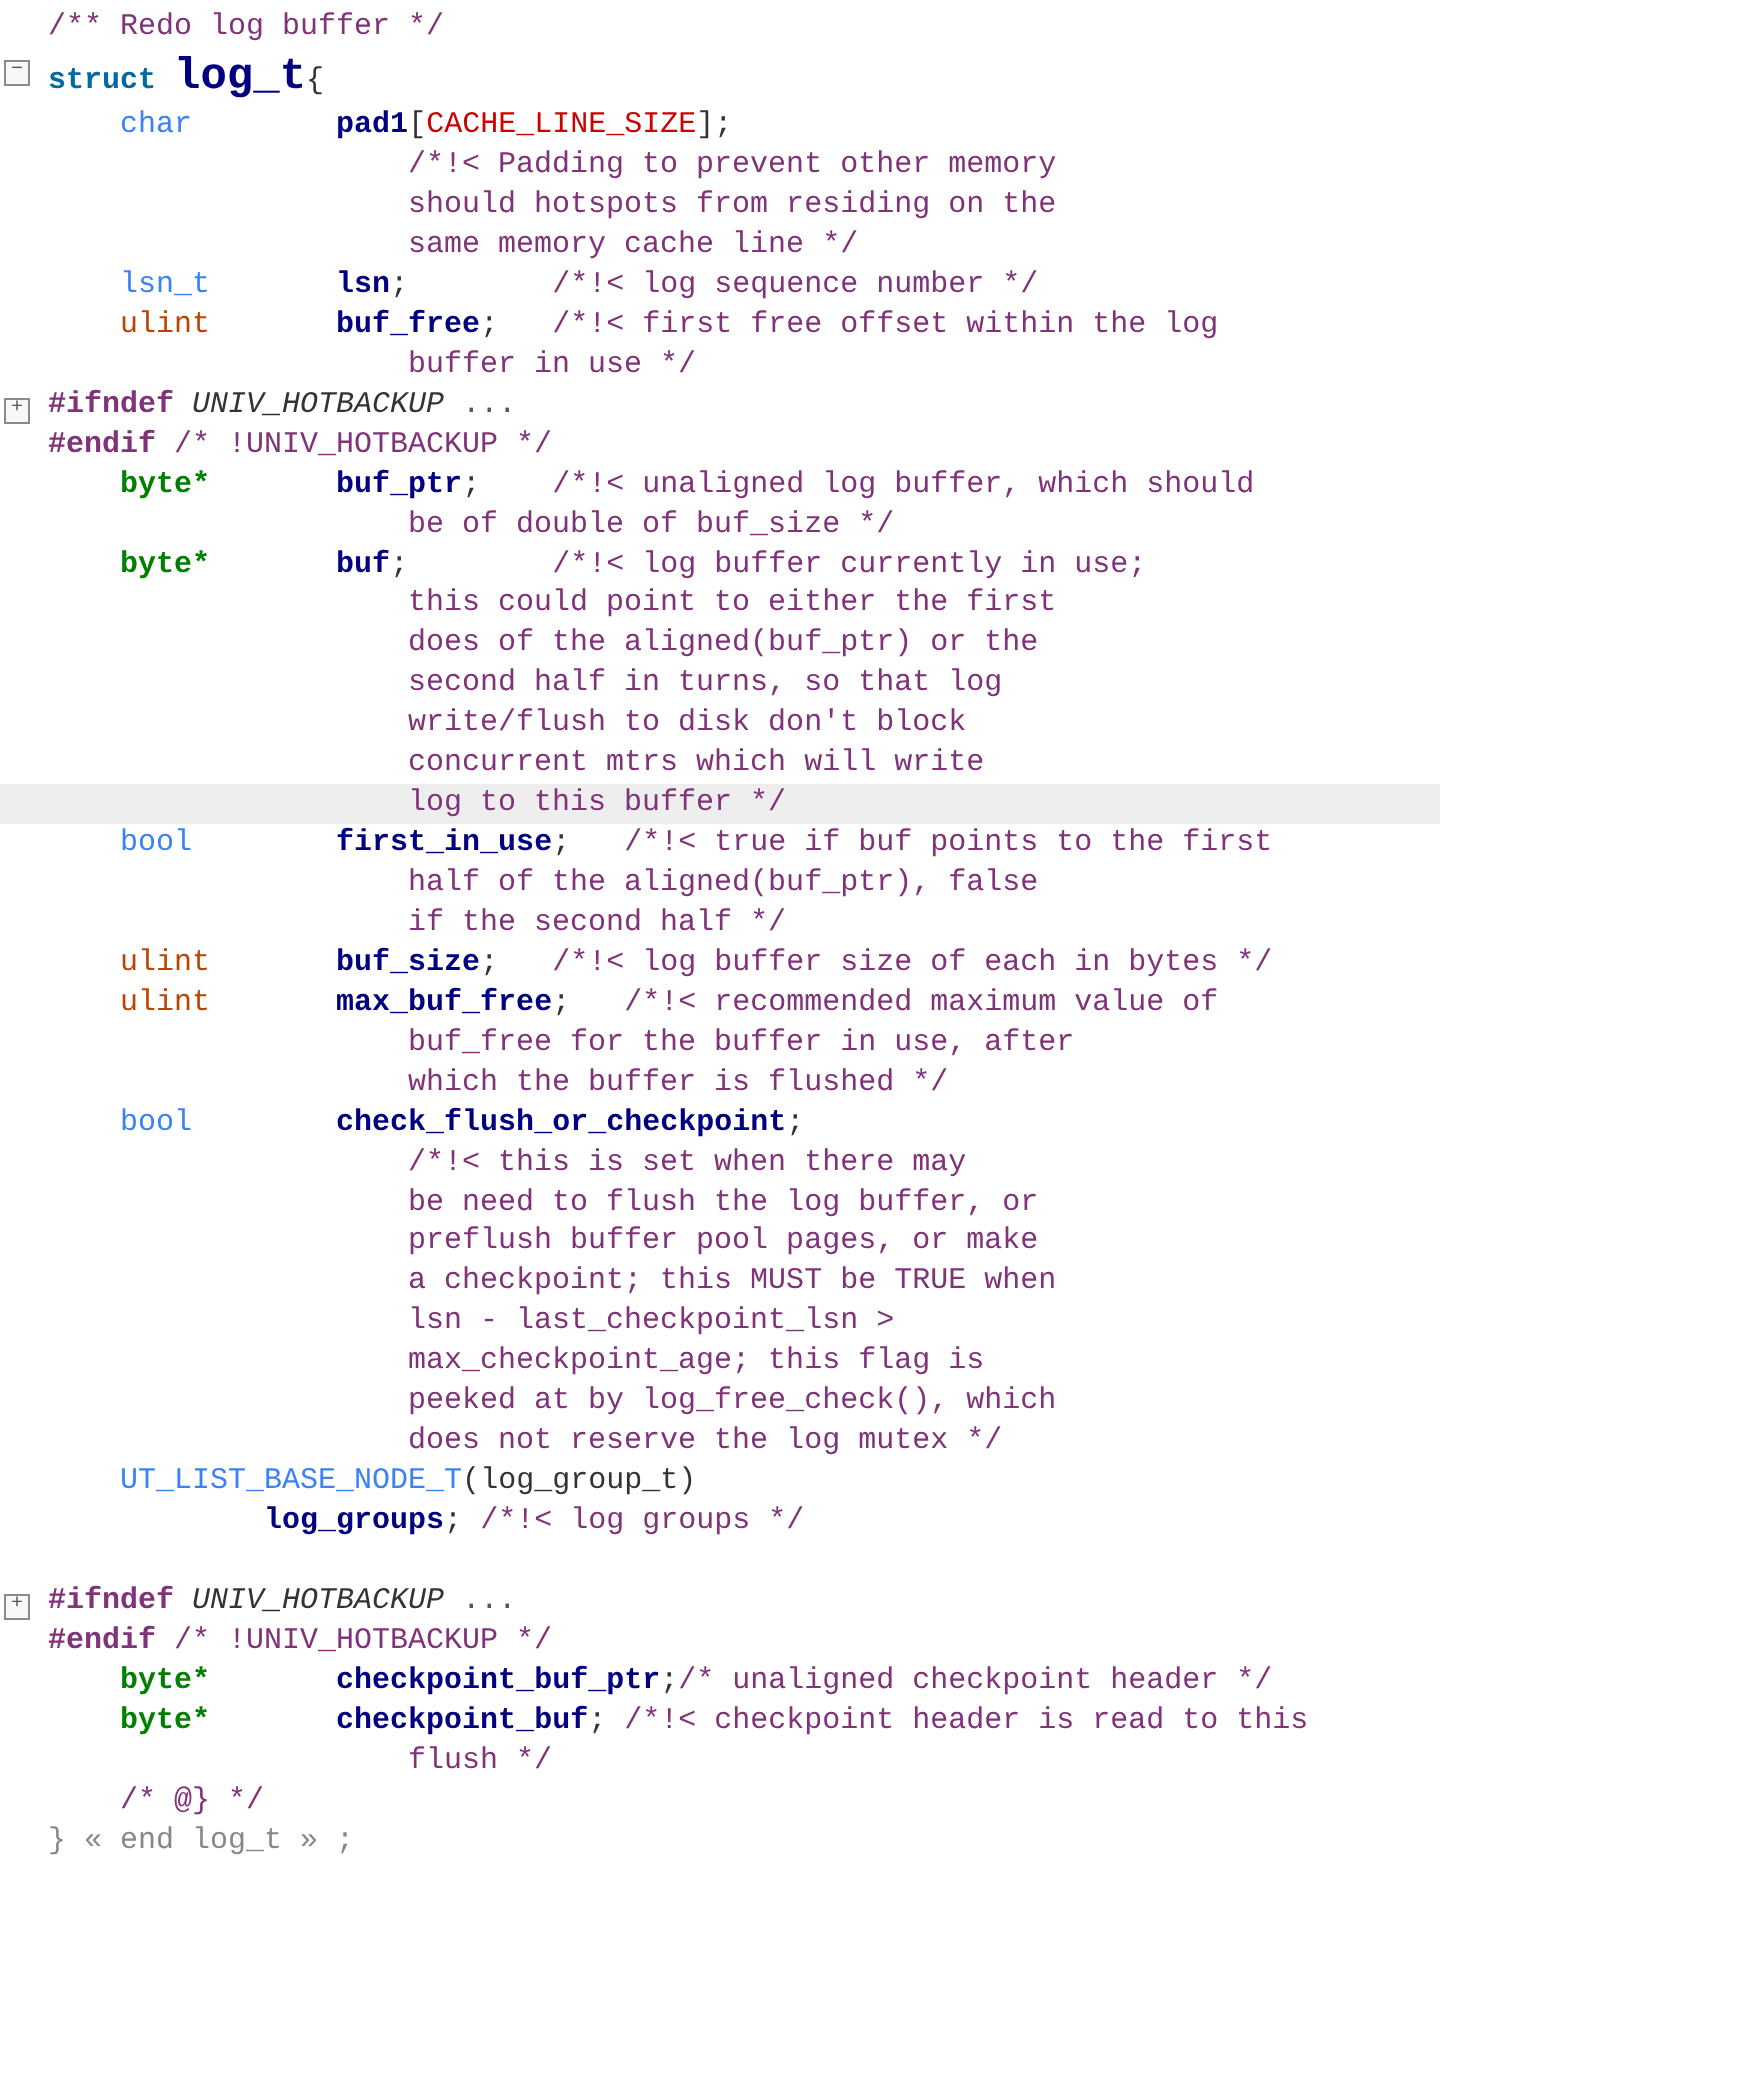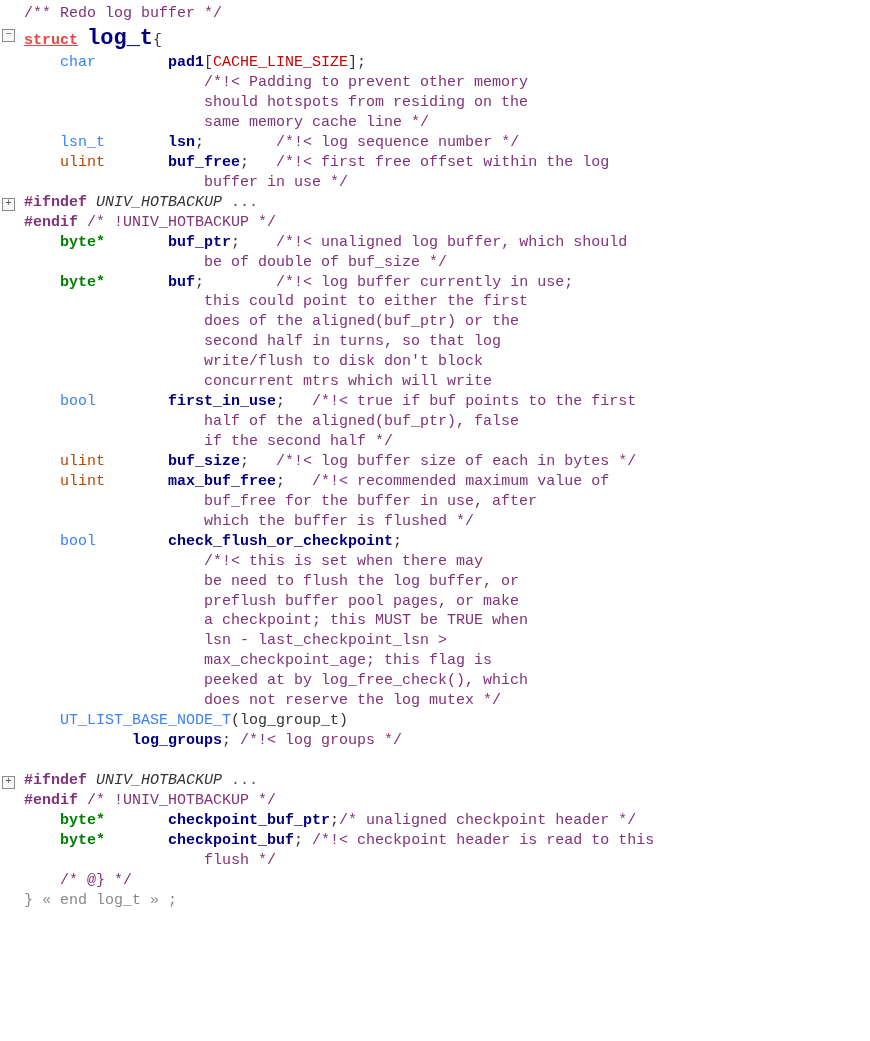--- a/index.html
+++ b/index.html
@@ -52,21 +52,21 @@
     margin-top:3px;
     position: relative;
     z-index: 2;
   }
   .code {
     flex: 1 1 auto;
     padding-left: 2px;
   }
   
   .cmt   { color: #803378; }   
-  .kw    { color: #ef4444; font-weight: bold; text-decoration: underline; } 
+  .kw    { color: #0369a1; font-weight: bold; } 
   .type  { color: #3b82f6; }   
   .type-b{ color: #008000; font-weight: bold; }
   .utype { color: #bb4400; }   
   .name  { color: #000080; font-weight: bold; } 
   .big   { font-size: 22px; font-weight: bold; color:#000080;margin-top:40px; }
   .ident { color: #333333; }
   .macro { color: #cc0000; }
   .pp    { color: #803378; font-weight: bold; } 
   .ppval { color: #333; font-style: italic; }
   .punct { color: #333; }
@@ -108,20 +108,21 @@
 
   <div class="line"><div class="gutter"><span class="dots"></span></div><div class="code">    <span class="type-b">byte*</span>       <span class="name">buf_ptr</span><span class="punct">;</span>    <span class="cmt">/*!&lt; unaligned log buffer, which should</span></div></div>
   <div class="line"><div class="gutter"><span class="dots"></span></div><div class="code">                    <span class="cmt">be of double of buf_size */</span></div></div>
 
   <div class="line"><div class="gutter"><span class="dots"></span></div><div class="code">    <span class="type-b">byte*</span>       <span class="name">buf</span><span class="punct">;</span>        <span class="cmt">/*!&lt; log buffer currently in use;</span></div></div>
   <div class="line"><div class="gutter"><span class="dots"></span></div><div class="code">                    <span class="cmt">this could point to either the first</span></div></div>
   <div class="line"><div class="gutter"><span class="dots"></span></div><div class="code">                    <span class="cmt">does of the aligned(buf_ptr) or the</span></div></div>
   <div class="line"><div class="gutter"><span class="dots"></span></div><div class="code">                    <span class="cmt">second half in turns, so that log</span></div></div>
   <div class="line"><div class="gutter"><span class="dots"></span></div><div class="code">                    <span class="cmt">write/flush to disk don't block</span></div></div>
   <div class="line"><div class="gutter"><span class="dots"></span></div><div class="code">                    <span class="cmt">concurrent mtrs which will write</span></div></div>
+  <div class="line highlight-line"><div class="gutter"><span class="dots"></span></div><div class="code">                    <span class="cmt">log to this buffer */</span></div></div>
 
   <div class="line"><div class="gutter"><span class="dots"></span></div><div class="code">    <span class="type">bool</span>        <span class="name">first_in_use</span><span class="punct">;</span>   <span class="cmt">/*!&lt; true if buf points to the first</span></div></div>
   <div class="line"><div class="gutter"><span class="dots"></span></div><div class="code">                    <span class="cmt">half of the aligned(buf_ptr), false</span></div></div>
   <div class="line"><div class="gutter"><span class="dots"></span></div><div class="code">                    <span class="cmt">if the second half */</span></div></div>
 
   <div class="line"><div class="gutter"><span class="dots"></span></div><div class="code">    <span class="utype">ulint</span>       <span class="name">buf_size</span><span class="punct">;</span>   <span class="cmt">/*!&lt; log buffer size of each in bytes */</span></div></div>
 
   <div class="line"><div class="gutter"><span class="dots"></span></div><div class="code">    <span class="utype">ulint</span>       <span class="name">max_buf_free</span><span class="punct">;</span>   <span class="cmt">/*!&lt; recommended maximum value of</span></div></div>
   <div class="line"><div class="gutter"><span class="dots"></span></div><div class="code">                    <span class="cmt">buf_free for the buffer in use, after</span></div></div>
   <div class="line"><div class="gutter"><span class="dots"></span></div><div class="code">                    <span class="cmt">which the buffer is flushed */</span></div></div>

